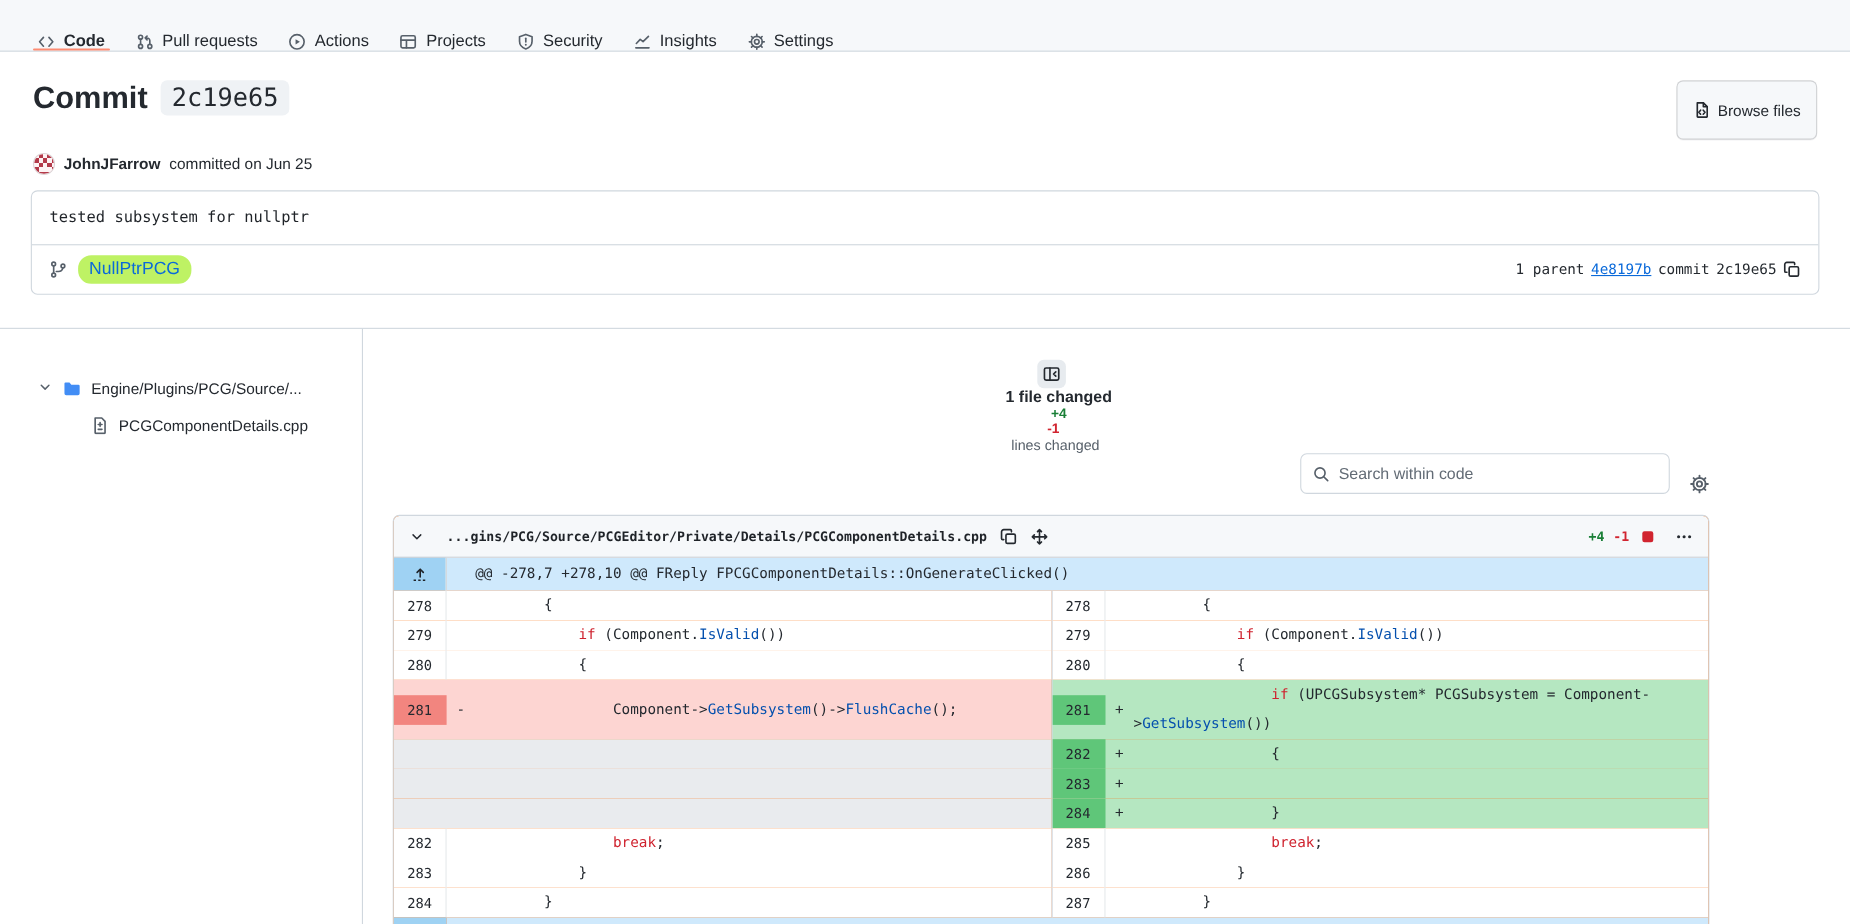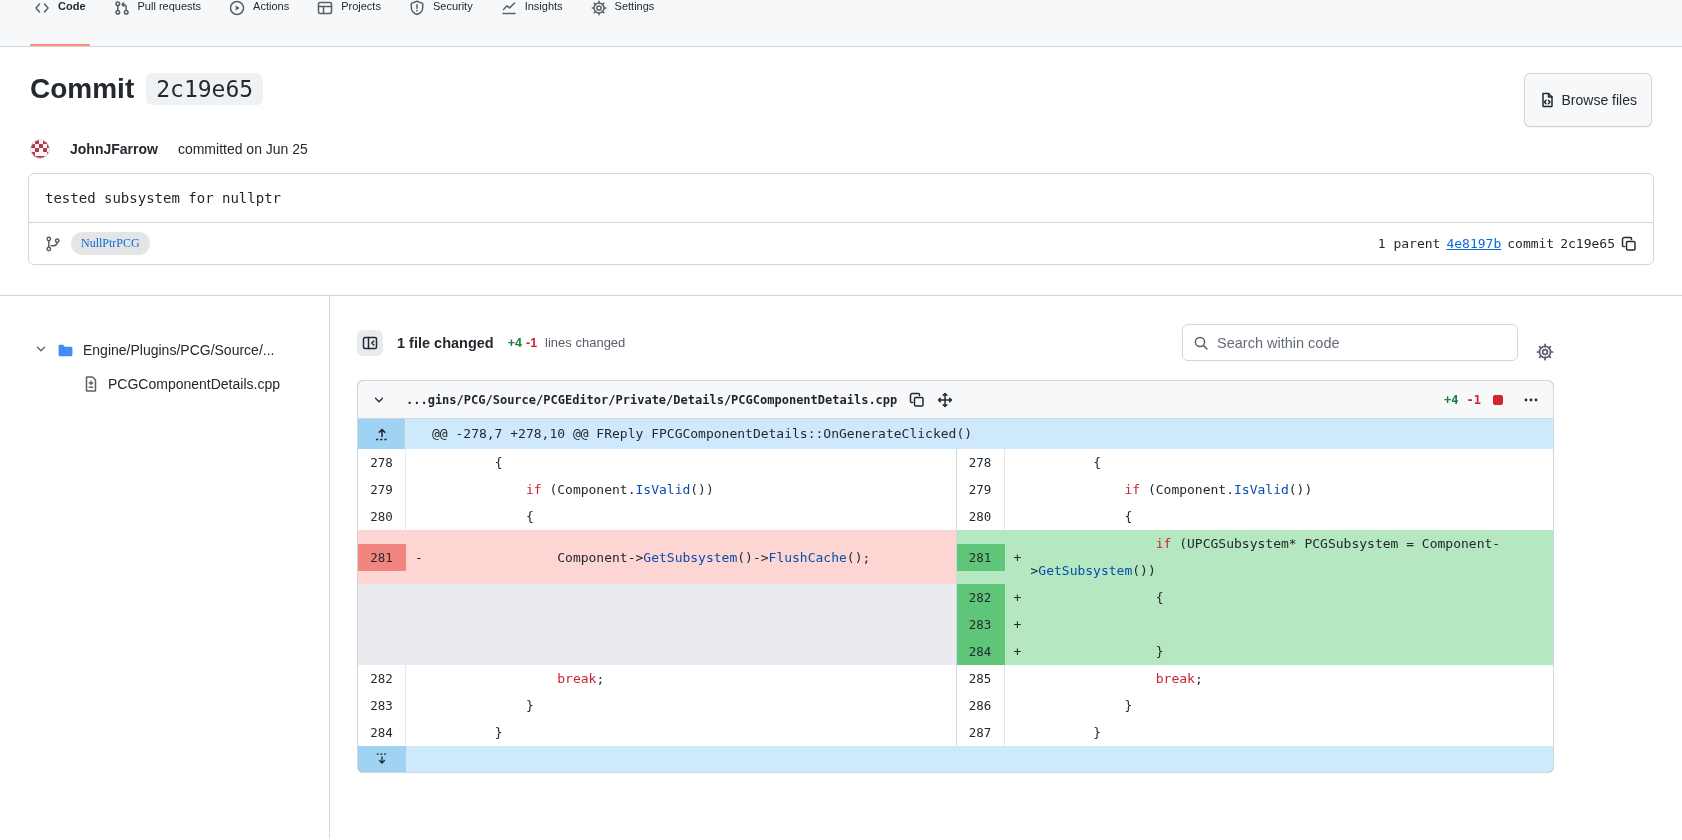--- a/index.html
+++ b/index.html
@@ -2,40 +2,40 @@
 <html><head>
 <meta charset="utf-8">
 <style>
   * { box-sizing: border-box; margin: 0; padding: 0; }
   html,body { background:#fff; }
   body { font-family:"Liberation Sans", sans-serif; color:#24292f; }
   #page { width:1682px; height:840px; overflow:hidden; background:#fff; position:relative; }
 
   
   .topnav { height:47px; background:#f6f8fa; border-bottom:1px solid #d0d7de; display:flex; align-items:stretch; padding-left:20px; }
-  .nav-item { display:flex; align-items:flex-start; gap:8px; padding:0 14px; font-size:11px; color:#24292f; cursor:pointer; position:relative; }
+  .nav-item { display:flex; align-items:flex-end; gap:8px; padding:0 14px; font-size:15px; color:#24292f; cursor:pointer; position:relative; }
   .nav-item .ic { color:#57606a; display:flex; }
   .nav-item.active { font-weight:700; }
   .nav-item.active::after { content:""; position:absolute; left:10px; right:10px; bottom:0; height:2.5px; background:#fd8c73; border-radius:3px; }
 
   
   .commit-head { padding:26px 30px 0 30px; display:flex; justify-content:space-between; align-items:flex-start; }
   .commit-title { font-size:28px; font-weight:600; display:flex; align-items:center; gap:12px; }
   .hash-pill { font-family:"DejaVu Sans Mono", monospace; font-weight:400; font-size:23px; background:#eff2f5; border-radius:6px; padding:3px 10px; }
   .btn { display:inline-flex; align-items:center; gap:7px; background:#f6f8fa; border:1px solid rgba(31,35,40,.18); border-radius:6px; padding:18px 14px; font-size:14px; font-weight:500; color:#24292f; cursor:pointer; box-shadow:0 1px 0 rgba(31,35,40,.04); }
-  .author-row { padding:12px 30px 0 30px; display:flex; align-items:center; gap:20px; font-size:14px; }
+  .author-row { padding:12px 30px 0 30px; display:flex; align-items:center; gap:8px; font-size:14px; }
   .author-row .name { font-weight:700; }
   .avatar { width:20px; height:20px; border-radius:50%; overflow:hidden; border:1px solid rgba(31,35,40,.15); background:#fdf3f4; display:block; }
 
   
   .msg-box { margin:14px 28px 0 28px; border:1px solid #d0d7de; border-radius:6px; }
   .msg-text { padding:16px; font-family:"DejaVu Sans Mono", monospace; font-size:14px; color:#1f2328; }
   .msg-meta { border-top:1px solid #d0d7de; display:flex; align-items:center; padding:9px 16px; }
   .branch-ic { color:#57606a; display:flex; margin-right:10px; }
-  .branch-pill { font-family:Liberation Serif, serif; font-size:12px; color:#0969da; background:#e5e5e5; border-radius:12px; padding:4px 10px; cursor:pointer; }
+  .branch-pill { font-family:Liberation Sans, sans-serif; font-size:16px; color:#0969da; background:#bef264; border-radius:12px; padding:4px 10px; cursor:pointer; }
   .meta-right { margin-left:auto; font-family:"DejaVu Sans Mono", monospace; font-size:13px; display:flex; align-items:center; gap:6px; }
   .meta-right a { color:#0969da; text-decoration:underline; cursor:pointer; }
   .icon-btn { background:none; border:none; color:#24292f; display:flex; align-items:center; cursor:pointer; padding:0; }
 
   
   .split { display:flex; border-top:1px solid #d0d7de; margin-top:30px; height:543px; }
   .sidebar { width:330px; flex:none; border-right:1px solid #d0d7de; padding:28px 28px 0 28px; }
   .filter-row { display:flex; gap:8px; }
   .input { display:flex; align-items:center; gap:8px; border:1px solid #d0d7de; border-radius:6px; background:#fff; padding:0 10px; height:36px; flex:1; }
   .input .ic { color:#57606a; display:flex; }
@@ -44,21 +44,21 @@
   .sq-btn { width:36px; height:36px; border:1px solid rgba(31,35,40,.15); background:#f6f8fa; border-radius:6px; display:flex; align-items:center; justify-content:center; color:#57606a; cursor:pointer; }
   .tree { margin-top:18px; }
   .tree-row { display:flex; gap:9px; height:34px; font-size:14px; cursor:pointer; border-radius:6px; padding-left:6px; }
   .tree-row .chev { color:#57606a; display:flex; }
   .tree-row.file { padding-left:55px; }
   .folder-ic { color:#428df5; display:flex; }
   .file-ic { color:#57606a; display:flex; }
 
   
   .main { flex:1; padding:28px 128px 0 27px; }
-  .tool-row { display:flex; align-items:center; }
+  .tool-row { display:flex; align-items:center;flex-direction:column; }
   .collapse-btn { width:26px; height:26px; background:#e7ebef; border:none; border-radius:6px; display:flex; align-items:center; justify-content:center; color:#24292f; cursor:pointer; }
   .files-changed { font-size:14.5px; font-weight:700; margin-left:14px; }
   .stat-add { color:#1a7f37; font-weight:700; font-size:12.5px; margin-left:14px; }
   .stat-del { color:#d1242f; font-weight:700; font-size:12.5px; margin-left:4px; }
   .lines-lbl { font-size:13px; color:#57606a; margin-left:8px; }
   .tool-right { margin-left:auto; display:flex; align-items:flex-end; gap:18px; }
   .search-code { width:336px; height:37px; }
   .gear-btn { color:#57606a; }
 
   

